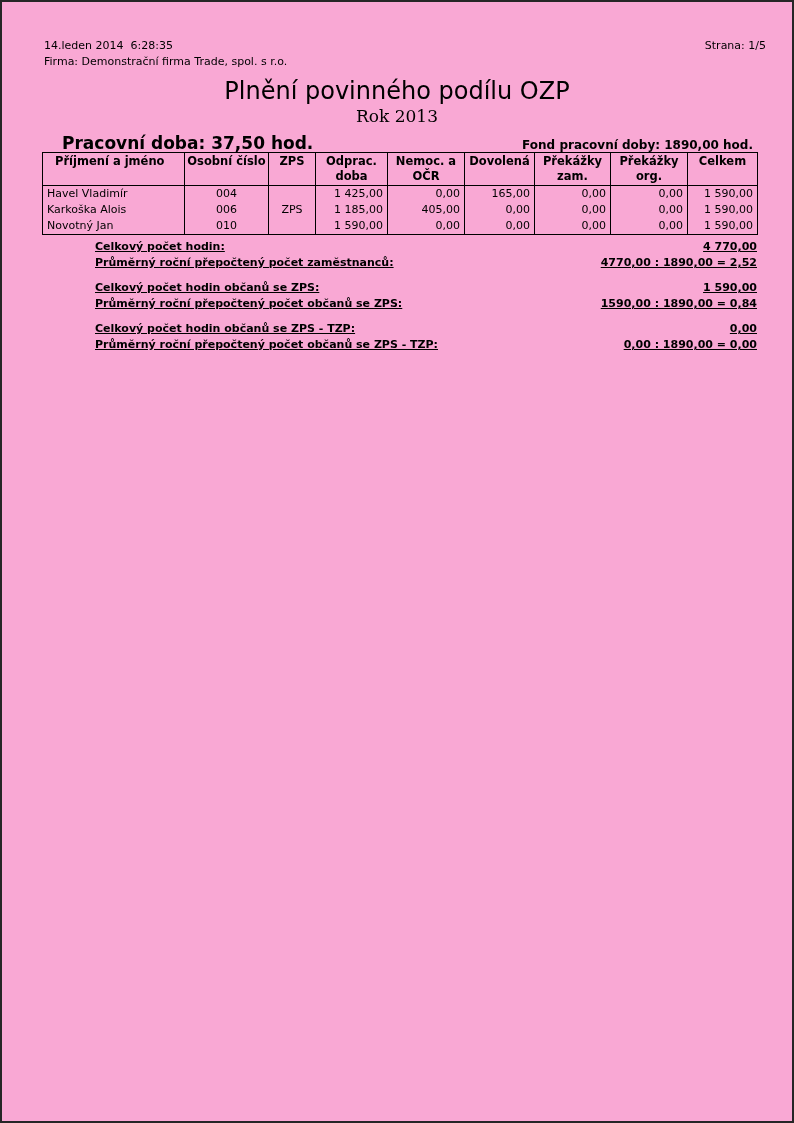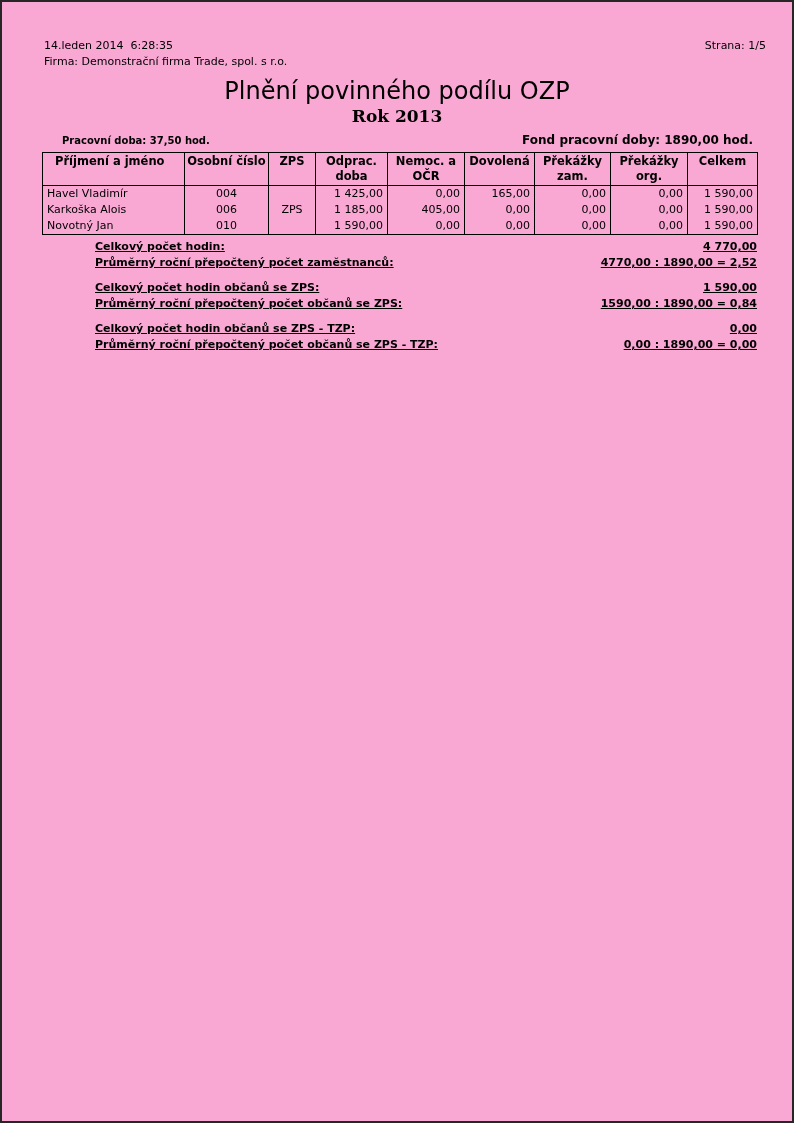--- a/index.html
+++ b/index.html
@@ -31,30 +31,30 @@
     font-size: 24px;
     font-weight: normal;
     letter-spacing: 0px;
   }
   .report-subtitle {
     position: absolute;
     top: 104px; left: 0; right: 0;
     text-align: center;
     font-family: "DejaVu Serif", "Liberation Serif", serif;
     font-size: 17px;
-    font-weight: bold;
+    font-weight: normal;
   }
   .workrow {
     position: absolute;
     top: 131px; left: 60px; right: 39px;
     display: flex;
     justify-content: space-between;
     align-items: baseline;
   }
-  .worktime { font-size: 10px; font-weight: bold; }
+  .worktime { font-size: 17px; font-weight: bold; }
   .workfund { font-size: 12px; font-weight: bold; margin-left: 41px; }
   table.emp {
     position: absolute;
     top: 150px; left: 40px;
     width: 715px;
     border-collapse: collapse;
     table-layout: fixed;
     border: 1px solid #000;
   }
   col.c0 { width: 142px; } col.c1 { width: 84px; } col.c2 { width: 47px; }

